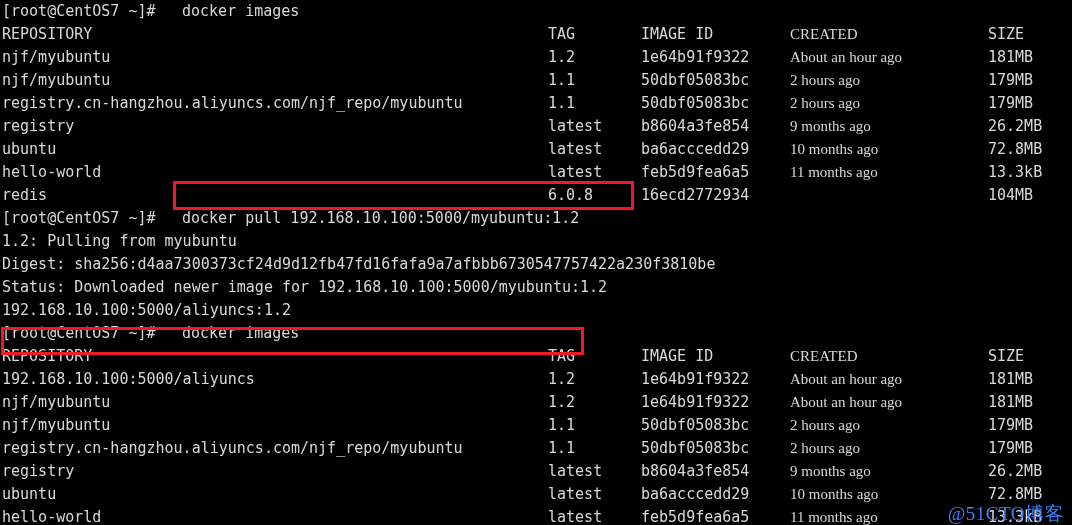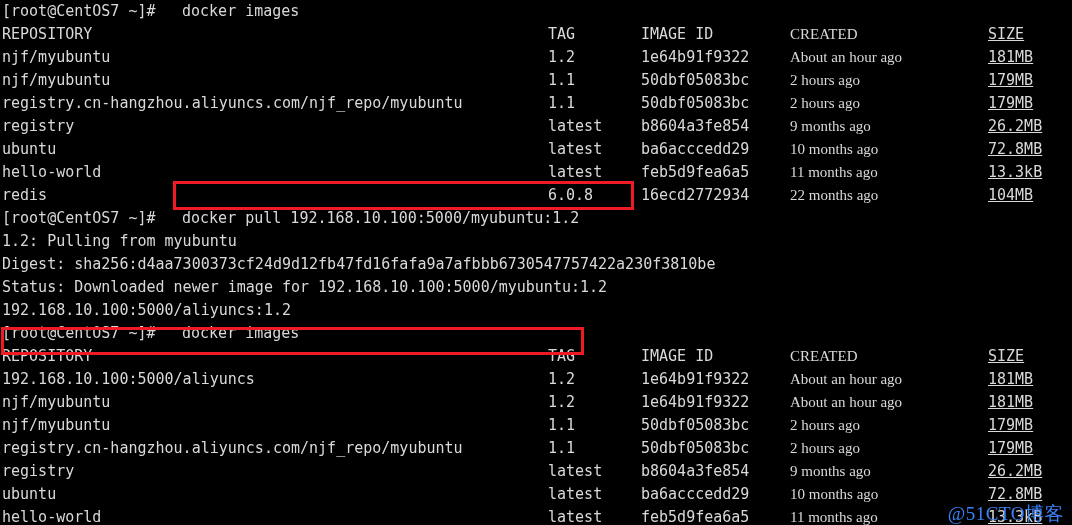--- a/index.html
+++ b/index.html
@@ -34,21 +34,21 @@
   }
   .col {
     position: absolute;
     top: 0;
     white-space: pre;
   }
   .c-repo  { left: 2px; }
   .c-tag   { left: 536px; margin-left: 12px; }
   .c-id    { left: 641px; }
   .c-crt   { left: 790px; font-family: Liberation Serif, serif; }
-  .c-size  { left: 988px; text-decoration: underline; }
+  .c-size  { left: 988px; }
 
   .plain { padding-left: 2px; }
 
   .hl-box {
     position: absolute;
     border: 3px solid #ef1b24;
     box-sizing: border-box;
     pointer-events: none;
   }
   #hl-pull {
@@ -130,21 +130,20 @@
       <span class="col c-repo">hello-world</span>
       <span class="col c-tag">latest</span>
       <span class="col c-id">feb5d9fea6a5</span>
       <span class="col c-crt">11 months ago</span>
       <span class="col c-size">13.3kB</span>
     </div>
     <div class="line">
       <span class="col c-repo">redis</span>
       <span class="col c-tag">6.0.8</span>
       <span class="col c-id">16ecd2772934</span>
-      <span class="col c-crt">22 months ago</span>
       <span class="col c-size">104MB</span>
     </div>
 
     <div class="line"><span class="col c-repo">[root@CentOS7 ~]# </span><span class="col" style="left:182px">docker pull 192.168.10.100:5000/myubuntu:1.2</span></div>
 
     <div class="line plain">1.2: Pulling from myubuntu</div>
     <div class="line plain">Digest: sha256:d4aa7300373cf24d9d12fb47fd16fafa9a7afbbb6730547757422a230f3810be</div>
     <div class="line plain">Status: Downloaded newer image for 192.168.10.100:5000/myubuntu:1.2</div>
     <div class="line plain">192.168.10.100:5000/aliyuncs:1.2</div>
 

